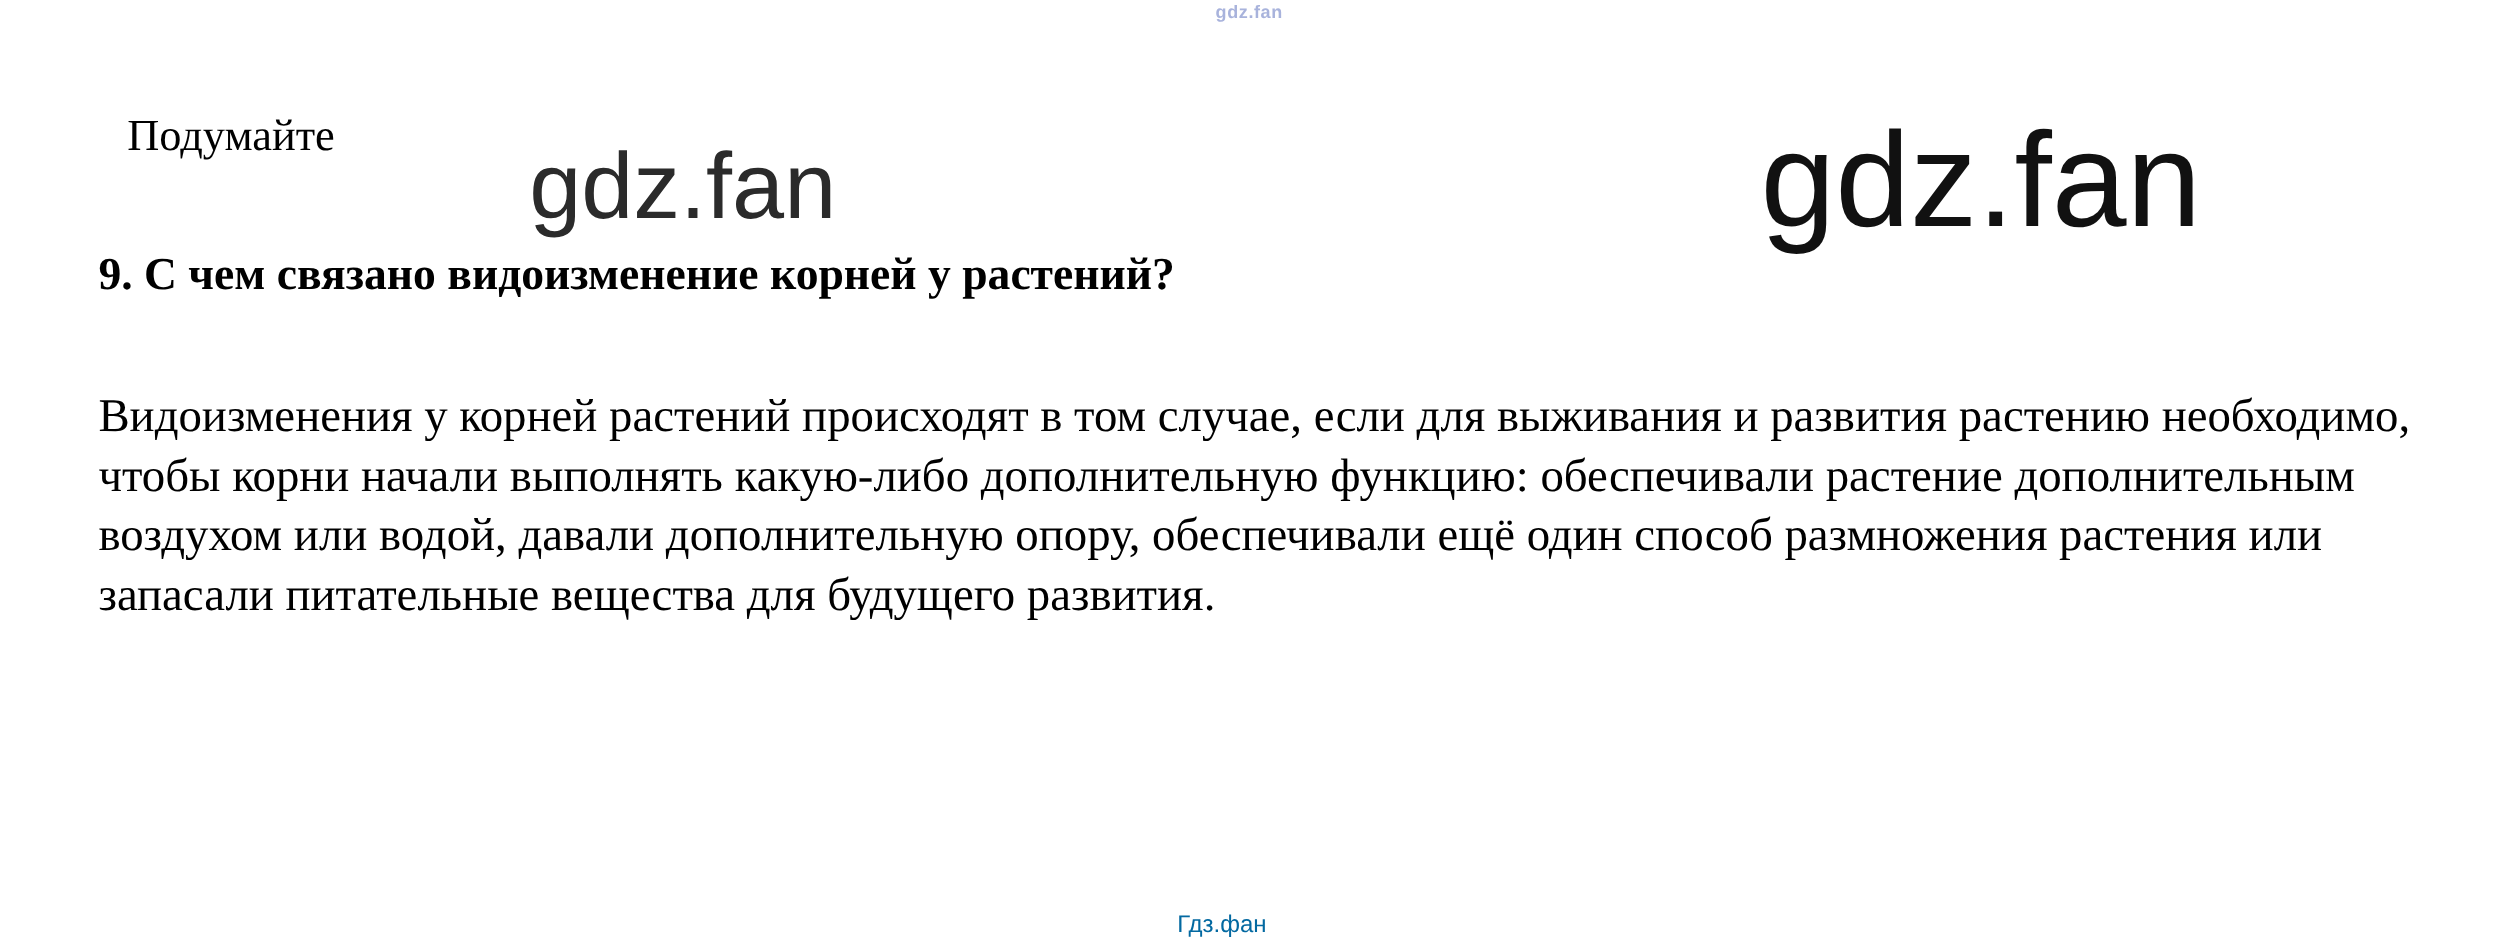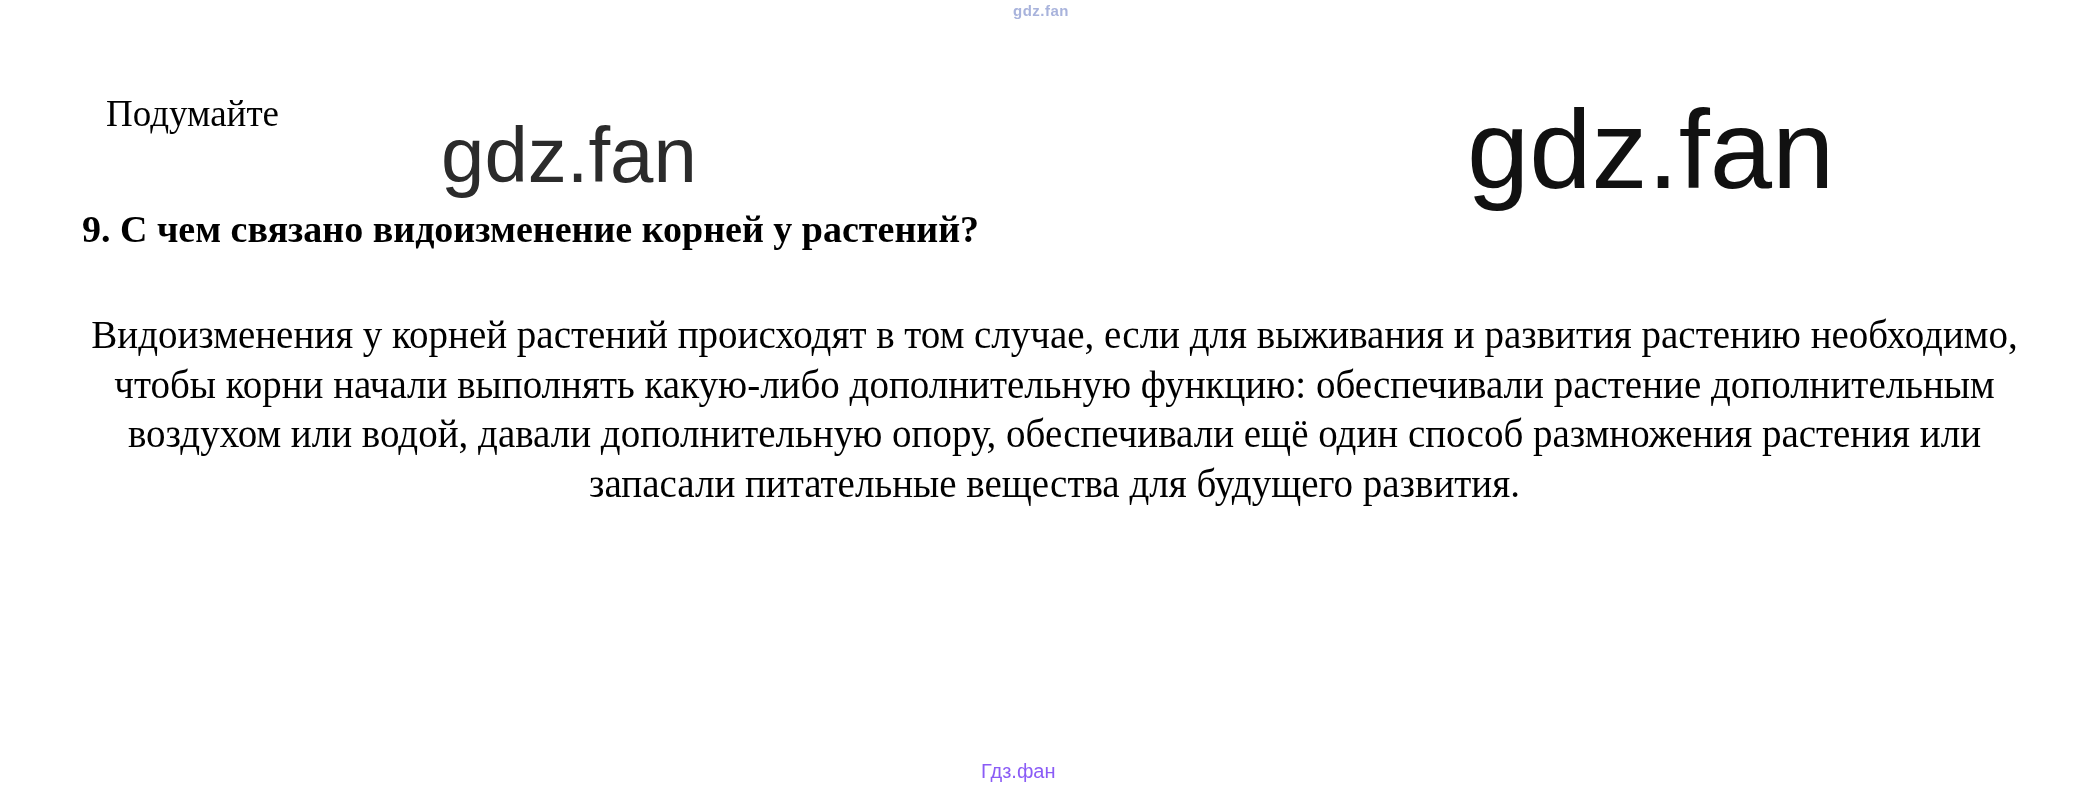--- a/index.html
+++ b/index.html
@@ -71,38 +71,38 @@
     left: 82px;
     font-family: "Liberation Serif", serif;
     font-size: 38px;
     font-weight: bold;
     white-space: nowrap;
   }
 
   
   .answer {
     position: absolute;
-    top: 310px;
+    top: 322px;
     left: 82px;
     width: 1945px;
     font-family: "Liberation Serif", serif;
     font-size: 39px;
     font-weight: 400;
     line-height: 49.5px;
-    text-align: center;
+    text-align: left;
   }
 
   
   .wm-bottom {
     position: absolute;
     top: 760px;
     left: 981px;
     font-family: "Liberation Sans", sans-serif;
     font-size: 20px;
-    color: #8b5cf6;
+    color: #0369a1;
     white-space: nowrap;
   }
 </style>
 </head>
 <body>
 
 <div class="wm-top">gdz.fan</div>
 
 <div class="heading-think">Подумайте</div>
 

